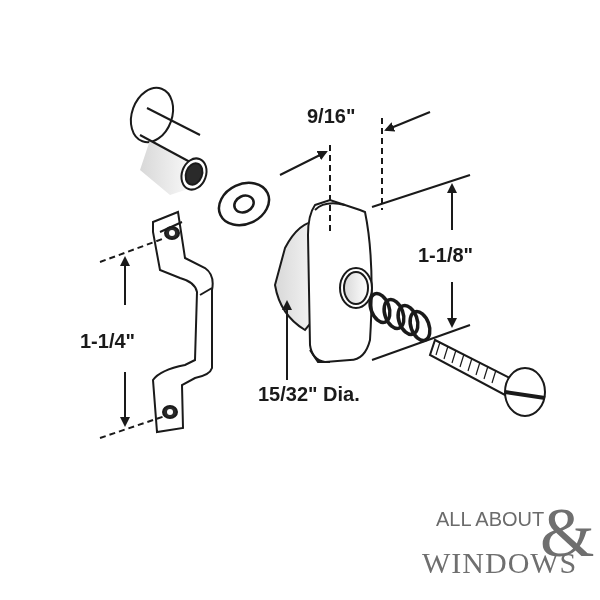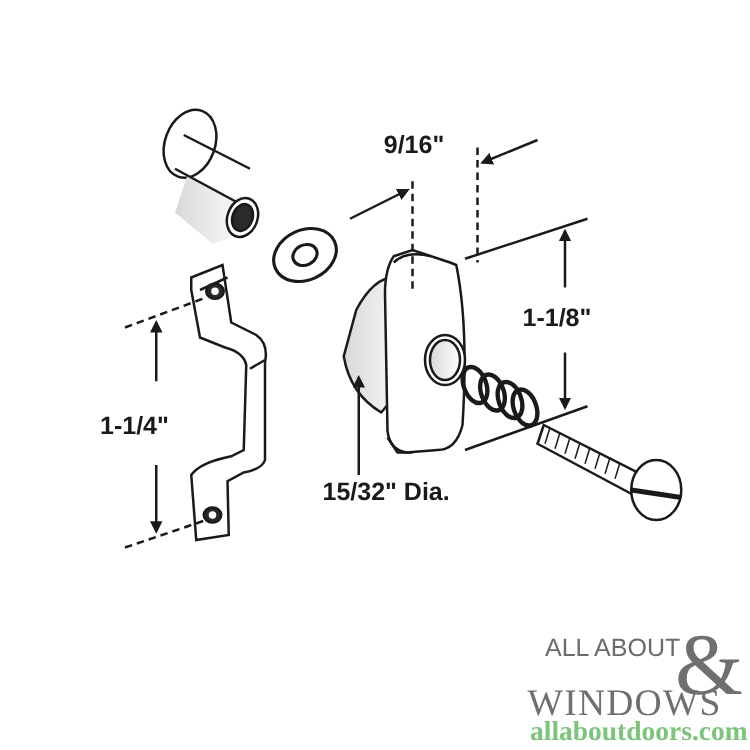--- a/index.html
+++ b/index.html
@@ -105,14 +105,13 @@
 
 <div class="dim" style="left:307px;top:105px;">9/16"</div>
 <div class="dim" style="left:418px;top:244px;">1-1/8"</div>
 <div class="dim" style="left:80px;top:330px;">1-1/4"</div>
 <div class="dim" style="left:258px;top:383px;">15/32" Dia.</div>
 
 <div class="logo">
   <span class="logo-small">ALL ABOUT</span>
   <span class="logo-amp">&amp;</span>
   <span class="logo-big" style="left:22px;top:48px;text-align:right;">WINDOWS</span>
-  <span class="logo-url">allaboutdoors.com</span>
 </div>
 
 </body></html>

